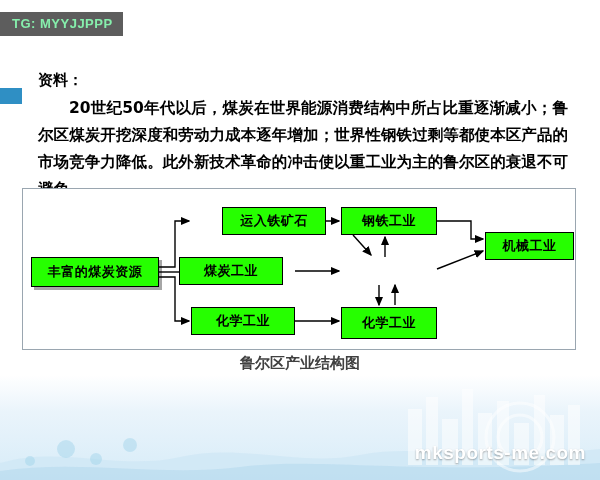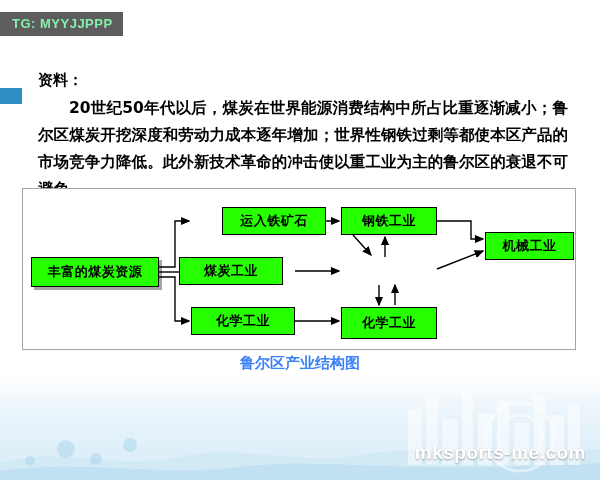--- a/index.html
+++ b/index.html
@@ -116,21 +116,21 @@
   }
 
   .diagram-caption {
     position: absolute;
     left: 0;
     top: 354px;
     width: 600px;
     text-align: center;
     font-size: 15px;
     font-weight: bold;
-    color: #3b82f6;
+    color: #404040;
     font-family: "DejaVu Sans", sans-serif;
   }
 
   
   .bottom-band {
     position: absolute;
     left: 0;
     bottom: 0;
     width: 600px;
     height: 105px;

